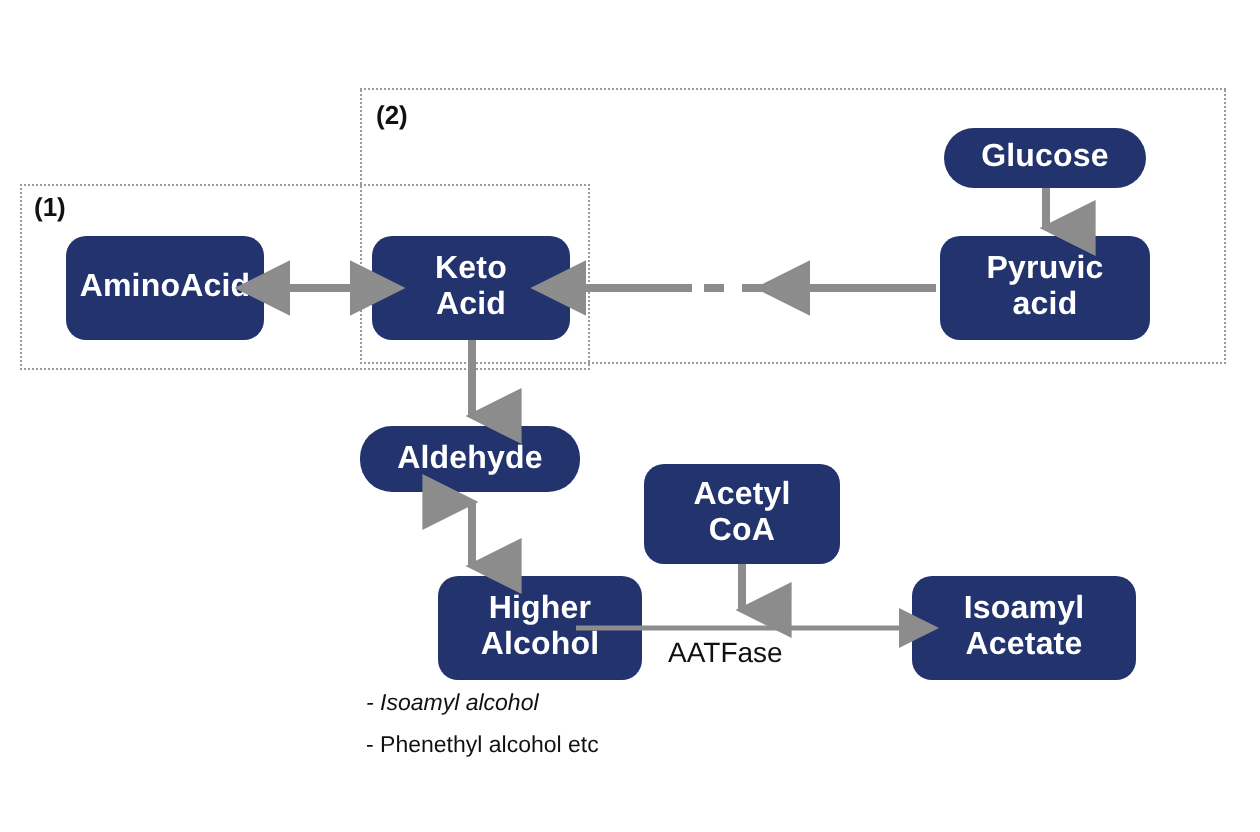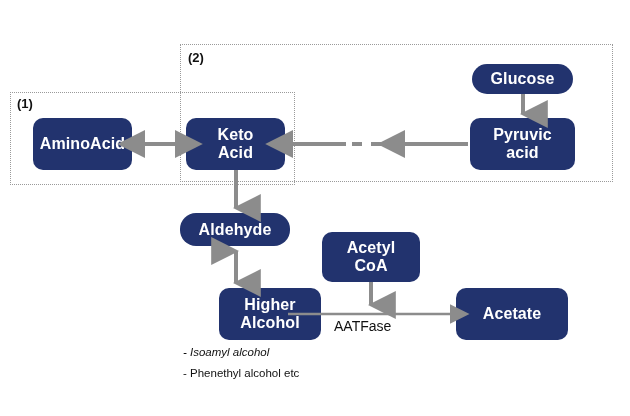--- a/index.html
+++ b/index.html
@@ -115,20 +115,21 @@
     <span>Higher</span>
     <span>Alcohol</span>
   </div>
 
   <div class="node" style="left:322px; top:232px; width:98px; height:50px; flex-direction:column;">
     <span>Acetyl</span>
     <span>CoA</span>
   </div>
 
   <div class="node" style="left:456px; top:288px; width:112px; height:52px; flex-direction:column;">
+    <span>Isoamyl</span>
     <span>Acetate</span>
   </div>
 
   <svg class="arrow-svg" style="left:132px; top:134px;" width="56" height="24">
     <defs>
       <marker id="ahL1" markerWidth="7" markerHeight="7" refX="6.2" refY="3.5" orient="auto">
         <path d="M7,0 L7,7 L0,3.5 z" fill="#8c8c8c"></path>
       </marker>
       <marker id="ahR1" markerWidth="7" markerHeight="7" refX="0.8" refY="3.5" orient="auto">
         <path d="M0,0 L0,7 L7,3.5 z" fill="#8c8c8c"></path>

